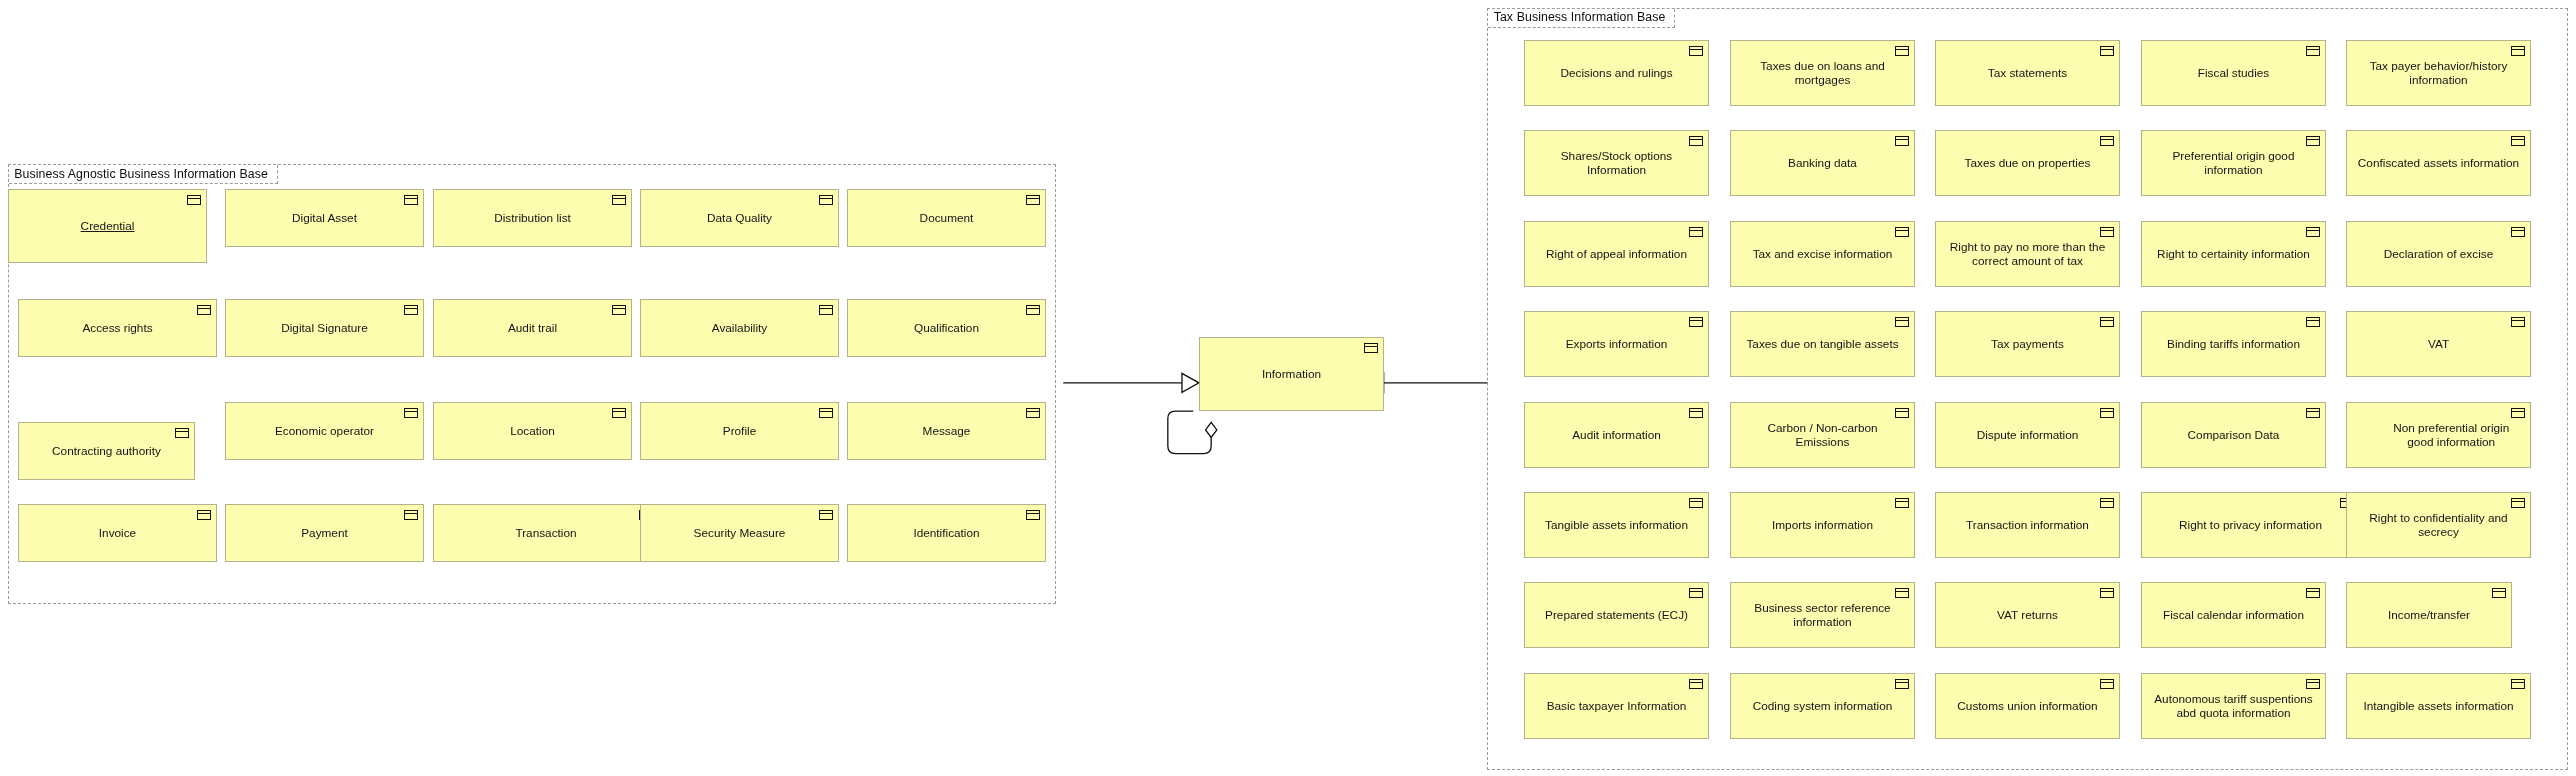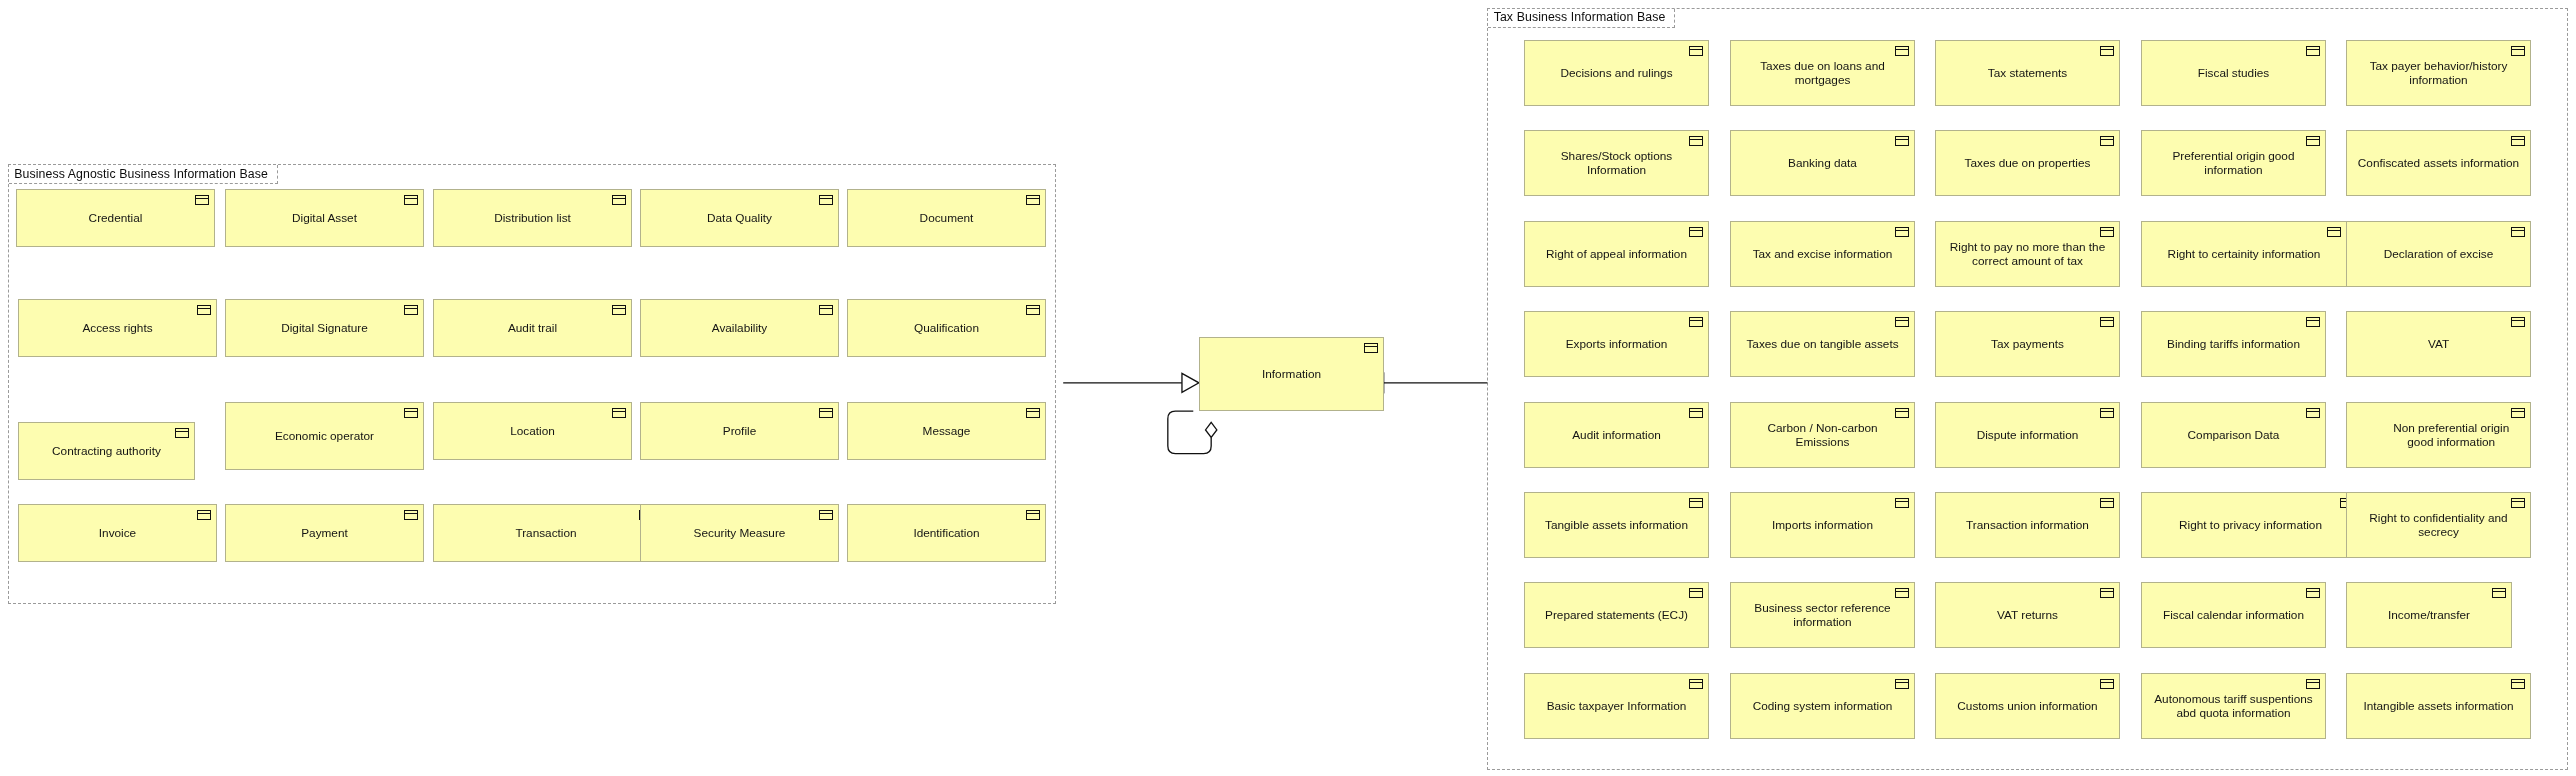--- a/index.html
+++ b/index.html
@@ -102,21 +102,21 @@
     <polygon class="hollow" points="1254,396 1272,406 1254,416"></polygon>
 
     <line x1="1578" y1="406" x2="1468" y2="406"></line>
     <polygon class="hollow" points="1468,396 1450,406 1468,416"></polygon>
 
     <path d="M1266,436 L1247,436 Q1239,436 1239,444 L1239,473 Q1239,481 1247,481
              L1277,481 Q1285,481 1285,473 L1285,464"></path>
     <polygon class="hollow" points="1285,448 1291,456 1285,464 1279,456"></polygon>
   </svg>
 
-  <div class="obj" style="left:16px;top:189px;width:199px;height:58px;">
+  <div class="obj" style="left:8px;top:189px;width:199px;height:74px;text-decoration:underline;">
     <span class="obj-icon"></span>
     <span class="obj-label">Credential</span>
   </div>
   <div class="obj" style="left:225px;top:189px;width:199px;height:58px;">
     <span class="obj-icon"></span>
     <span class="obj-label">Digital Asset</span>
   </div>
   <div class="obj" style="left:433px;top:189px;width:199px;height:58px;">
     <span class="obj-icon"></span>
     <span class="obj-label">Distribution list</span>
@@ -148,21 +148,21 @@
   </div>
   <div class="obj" style="left:847px;top:299px;width:199px;height:58px;">
     <span class="obj-icon"></span>
     <span class="obj-label">Qualification</span>
   </div>
 
   <div class="obj" style="left:18px;top:422px;width:177px;height:58px;">
     <span class="obj-icon"></span>
     <span class="obj-label">Contracting authority</span>
   </div>
-  <div class="obj" style="left:225px;top:402px;width:199px;height:68px;">
+  <div class="obj" style="left:225px;top:402px;width:199px;height:58px;">
     <span class="obj-icon"></span>
     <span class="obj-label">Economic operator</span>
   </div>
   <div class="obj" style="left:433px;top:402px;width:199px;height:58px;">
     <span class="obj-icon"></span>
     <span class="obj-label">Location</span>
   </div>
   <div class="obj" style="left:640px;top:402px;width:199px;height:58px;">
     <span class="obj-icon"></span>
     <span class="obj-label">Profile</span>
@@ -245,21 +245,21 @@
     <span class="obj-label">Right of appeal information</span>
   </div>
   <div class="obj" style="left:1730px;top:221px;width:185px;height:66px;">
     <span class="obj-icon"></span>
     <span class="obj-label">Tax and excise information</span>
   </div>
   <div class="obj" style="left:1935px;top:221px;width:185px;height:66px;">
     <span class="obj-icon"></span>
     <span class="obj-label">Right to pay no more than the correct amount of tax</span>
   </div>
-  <div class="obj" style="left:2141px;top:221px;width:206px;height:66px;">
+  <div class="obj" style="left:2141px;top:221px;width:185px;height:66px;">
     <span class="obj-icon"></span>
     <span class="obj-label">Right to certainity information</span>
   </div>
   <div class="obj" style="left:2346px;top:221px;width:185px;height:66px;">
     <span class="obj-icon"></span>
     <span class="obj-label">Declaration of excise</span>
   </div>
 
   <div class="obj" style="left:1524px;top:311px;width:185px;height:66px;">
     <span class="obj-icon"></span>

